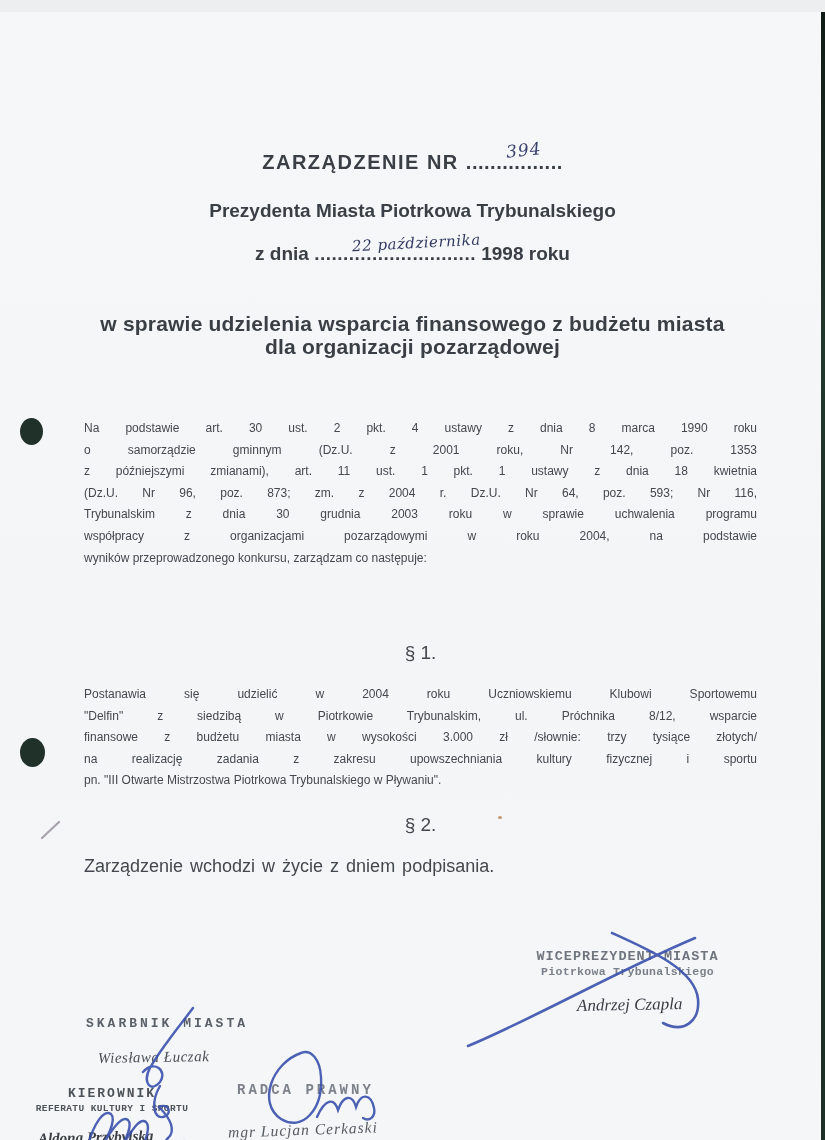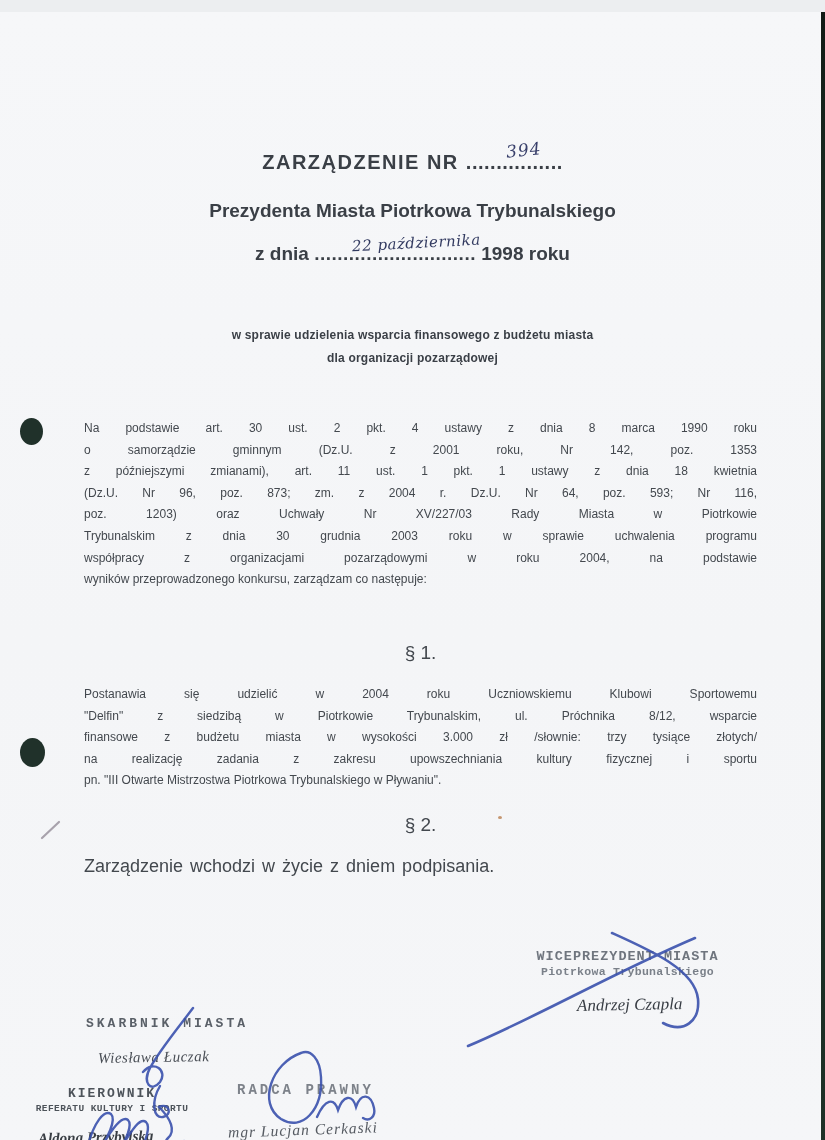--- a/index.html
+++ b/index.html
@@ -15,21 +15,21 @@
   .center { left:0; width:100%; text-align:center; }
 
   
   .order-line { top:139px; font-size:20px; font-weight:bold; letter-spacing:1.5px; color:#3a3f46; }
   .dots { font-weight:bold; letter-spacing:0.5px; color:#3a3f46; }
   .hand { font-family:"DejaVu Serif", serif; font-style:italic; color:#39406b; }
   .hand-nr { top:128px; left:506px; font-size:17px; transform:rotate(-6deg); letter-spacing:1px; }
   .issuer-line { top:188px; font-size:19px; font-weight:bold; color:#3a3f46; }
   .date-line { top:231px; font-size:19px; font-weight:bold; color:#3a3f46; }
   .hand-date { top:222px; left:352px; font-size:15px; transform:rotate(-3deg); letter-spacing:0.5px; color:#323a60; white-space:nowrap; }
-  .subject { top:312px; font-size:12px; font-weight:bold; letter-spacing:0.2px; line-height:22.5px; color:#3a3f46; }
+  .subject { top:301px; font-size:21px; font-weight:bold; letter-spacing:0.2px; line-height:22.5px; color:#3a3f46; }
 
   
   .para { left:84px; width:673px; font-size:12px; line-height:21.6px; color:#43484e; }
   .p1 { top:406px; }
   .p2 { top:672px; }
   .jline { text-align:justify; text-align-last:justify; white-space:normal; }
   .para .jline:last-child { text-align-last:left; }
   .section-mark { left:84px; width:673px; text-align:center; font-size:19px; color:#43484e; }
   .s1 { top:630px; }
   .s2 { top:802px; }
@@ -88,21 +88,20 @@
   <div class="abs center subject">
     <div>w sprawie udzielenia wsparcia finansowego z budżetu miasta</div>
     <div>dla organizacji pozarządowej</div>
   </div>
 
   <div class="abs para p1">
       <div class="jline">Na podstawie art. 30 ust. 2 pkt. 4 ustawy z dnia 8 marca 1990 roku</div>
       <div class="jline">o samorządzie gminnym (Dz.U. z 2001 roku, Nr 142, poz. 1353</div>
       <div class="jline">z późniejszymi zmianami), art. 11 ust. 1 pkt. 1 ustawy z dnia 18 kwietnia</div>
       <div class="jline">(Dz.U. Nr 96, poz. 873; zm. z 2004 r. Dz.U. Nr 64, poz. 593; Nr 116,</div>
-      <div class="jline">poz. 1203) oraz Uchwały Nr XV/227/03 Rady Miasta w Piotrkowie</div>
       <div class="jline">Trybunalskim z dnia 30 grudnia 2003 roku w sprawie uchwalenia programu</div>
       <div class="jline">współpracy z organizacjami pozarządowymi w roku 2004, na podstawie</div>
       <div class="jline">wyników przeprowadzonego konkursu, zarządzam co następuje:</div>
     </div>
 
   <div class="abs section-mark s1">§ 1.</div>
 
   <div class="abs para p2">
       <div class="jline">Postanawia się udzielić w 2004 roku Uczniowskiemu Klubowi Sportowemu</div>
       <div class="jline">"Delfin" z siedzibą w Piotrkowie Trybunalskim, ul. Próchnika 8/12, wsparcie</div>

